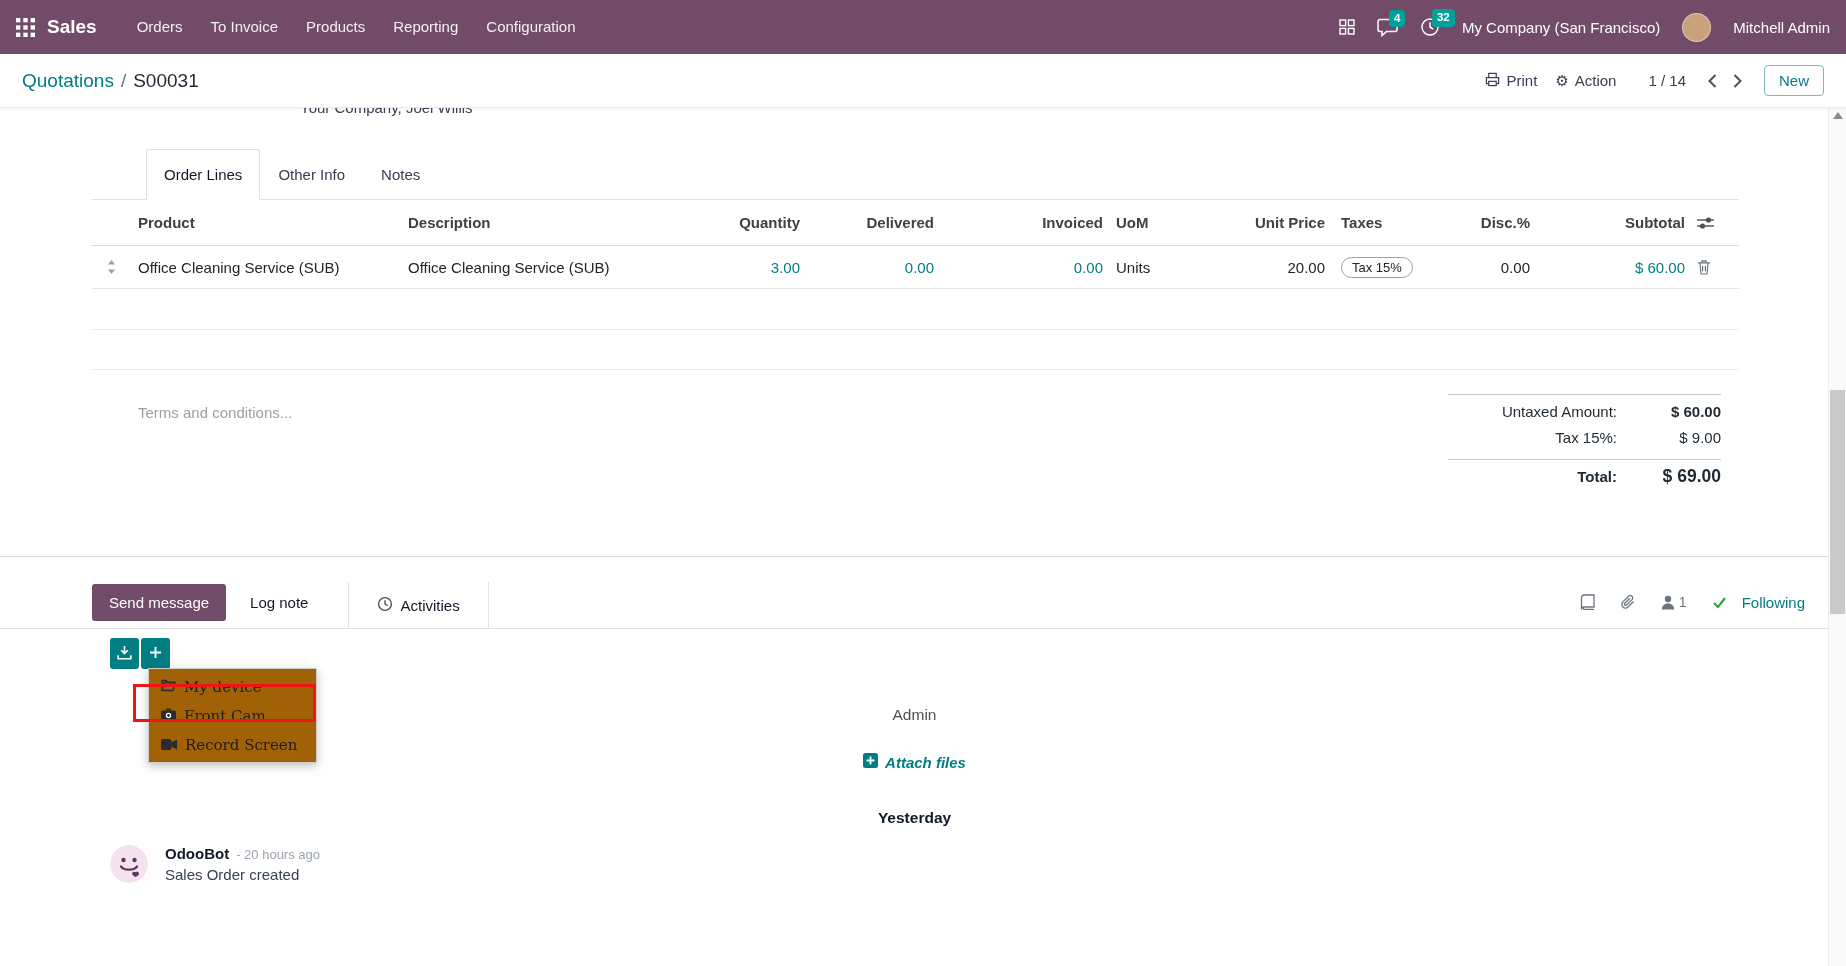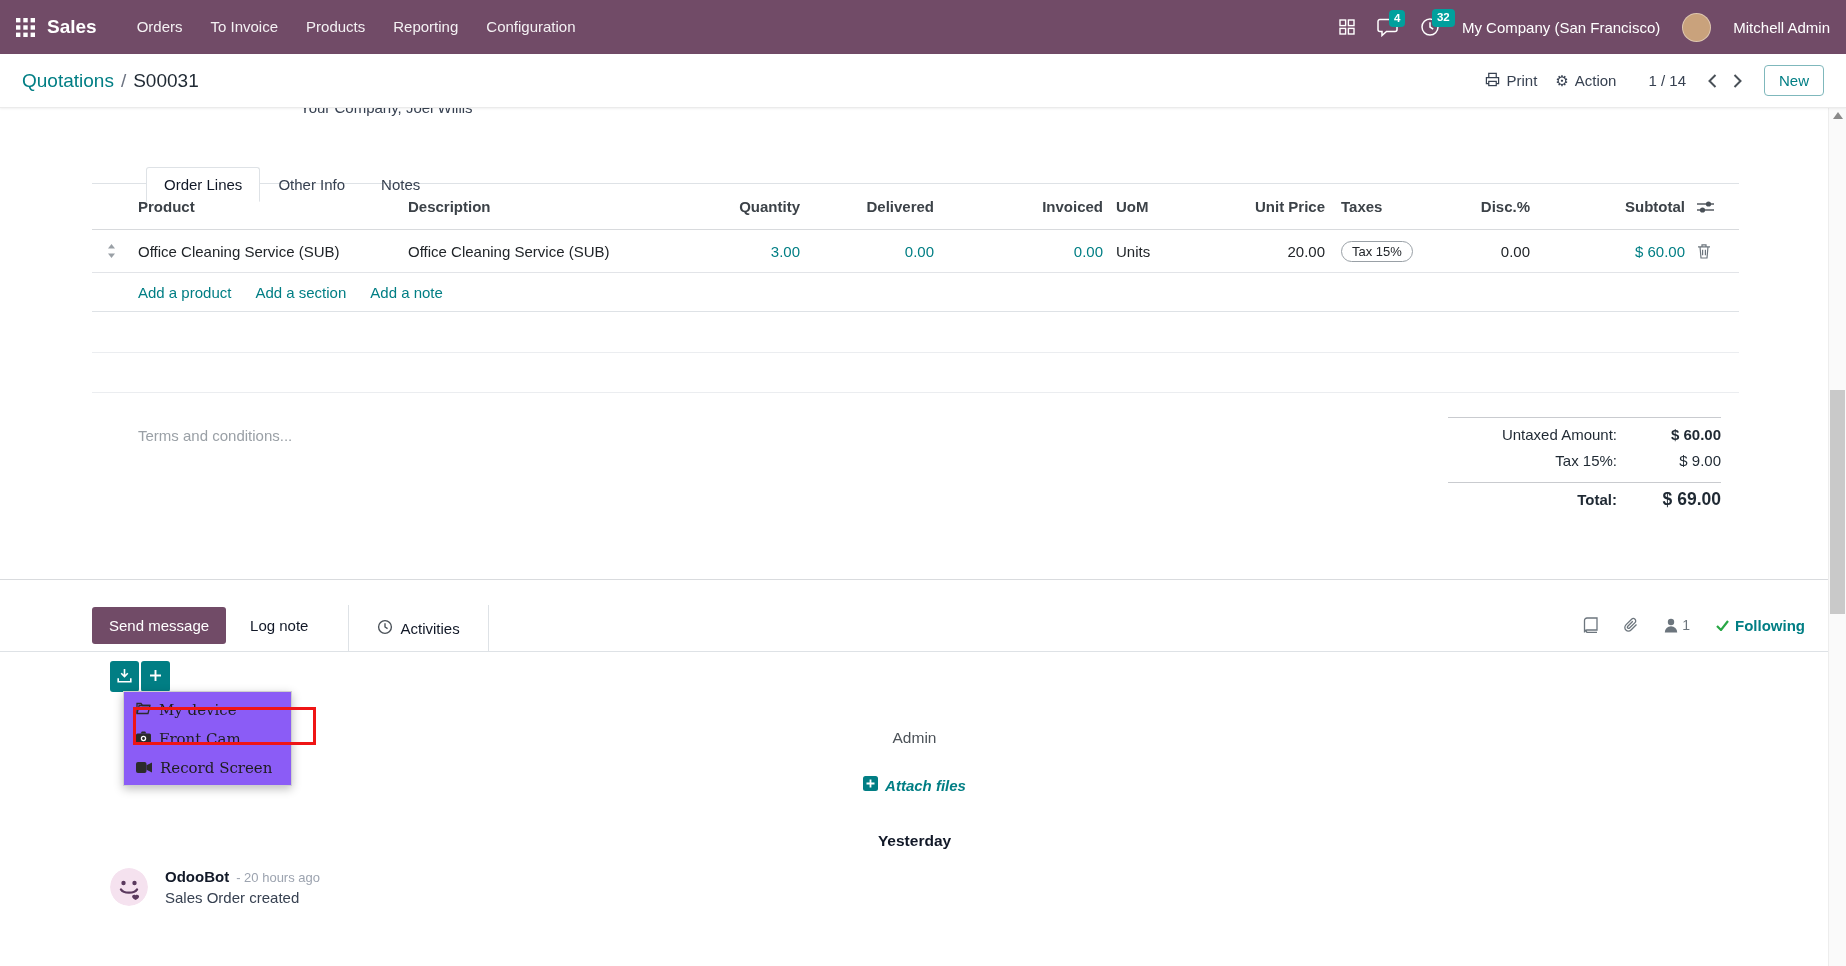--- a/index.html
+++ b/index.html
@@ -33,21 +33,21 @@
   .pager-arrow{cursor:pointer;display:inline-flex;}
   .btn-new{border:1px solid #7fb8bc;color:#017e84;background:#fff;font-size:15px;padding:6px 14px;border-radius:4px;cursor:pointer;font-family:inherit;}
 
   
   .content{position:absolute;top:108px;left:0;right:17px;bottom:0;overflow:hidden;background:#fff;}
   .clipped-line{height:14px;overflow:hidden;position:relative;}
   .clipped-line span{position:absolute;top:-9px;left:300px;color:#374151;font-size:15px;}
 
   
   .tabbar{margin:26px 90px 0 92px;border-bottom:1px solid #dee2e6;display:flex;padding-left:54px;}
-  .tab{padding:8px 17px;font-size:15px;color:#374151;cursor:pointer;position:relative;top:19px;border:1px solid transparent;}
+  .tab{padding:16px 17px;font-size:15px;color:#374151;cursor:pointer;position:relative;top:1px;border:1px solid transparent;}
   .tab.active{background:#fff;border:1px solid #dee2e6;border-bottom-color:#fff;color:#111827;border-radius:3px 3px 0 0;}
 
   
   .olist{margin:0 90px 0 92px;}
   .orow{display:grid;grid-template-columns:38px 270px 310px 90px 134px 169px 97px 125px 110px 95px 155px auto;align-items:center;}
   .ohead{height:45px;border-bottom:1px solid #d8dadd;font-weight:600;color:#3c4248;}
   .oline{height:42px;border-bottom:1px solid #e2e4e8;}
   .c-left{padding-left:8px;text-align:left;}
   .c-right{text-align:right;}
   .c-taxes{padding-left:16px;}
@@ -73,26 +73,26 @@
   .sheet-bottom{border-top:1px solid #d9dbde;}
 
   
   .chatter{position:relative;}
   .chatter-head{display:flex;align-items:center;padding:25px 24px 6px 92px;border-bottom:1px solid #dee2e6;}
   .btn-send{background:#714B67;color:#fff;border:none;font-family:inherit;font-size:15px;padding:10px 17px;border-radius:3px;cursor:pointer;}
   .btn-lognote{background:none;border:none;font-family:inherit;font-size:15px;color:#111827;padding:10px 16px;margin-left:8px;cursor:pointer;}
   .btn-activities{display:flex;align-items:center;gap:7px;border-left:1px solid #dee2e6;border-right:1px solid #dee2e6;height:46px;padding:0 28px;margin-left:24px;margin-bottom:-6px;color:#111827;cursor:pointer;}
   .chatter-tools{margin-left:auto;display:flex;align-items:center;gap:26px;}
   .tool-ic{display:inline-flex;align-items:center;gap:4px;color:#6c757d;cursor:pointer;font-size:14px;}
-  .following{display:inline-flex;align-items:flex-end;gap:6px;color:#017e84;font-weight:700;cursor:pointer;}
+  .following{display:inline-flex;align-items:flex-end;gap:16px;color:#017e84;font-weight:400;cursor:pointer;}
 
   .attach-btns{margin:9px 0 0 110px;display:inline-flex;gap:2px;}
   .tealbtn{width:29px;height:31px;background:#017e84;border:none;border-radius:3px;display:inline-flex;align-items:center;justify-content:center;cursor:pointer;}
 
-  .upload-menu{position:absolute;left:123px;top:111px;width:167px;background:#8b5cf6;border:1px solid #cfcfcf;box-shadow:0 3px 9px rgba(0,0,0,.25);padding:3px 0;z-index:5;}
+  .upload-menu{position:absolute;left:148px;top:111px;width:167px;background:#a16207;border:1px solid #cfcfcf;box-shadow:0 3px 9px rgba(0,0,0,.25);padding:3px 0;z-index:5;}
   .menu-item{display:flex;align-items:center;gap:8px;padding:2px 12px;height:25px;font-family:"DejaVu Serif",serif;font-size:15px;color:#1d1d1d;cursor:pointer;}
   .highlight-box{position:absolute;left:133px;top:127px;width:183px;height:38px;border:3px solid #ef1515;box-sizing:border-box;z-index:6;pointer-events:none;}
 
   .files-label{margin-top:37px;text-align:center;color:#4c5258;font-size:15.5px;}
   .attach-files{margin-top:29px;text-align:center;}
   .attach-files .link{display:inline-flex;align-items:center;gap:7px;color:#017e84;font-weight:600;cursor:pointer;font-style:italic;}
   .day-sep{margin-top:38px;text-align:center;font-weight:700;color:#111827;font-size:15.5px;}
 
   .message{margin:18px 0 0 110px;display:flex;gap:17px;}
   .msg-avatar{width:38px;height:38px;border-radius:50%;overflow:hidden;flex:0 0 auto;}
@@ -251,25 +251,20 @@
         <span class="c-taxes"><span class="tax-pill">Tax 15%</span></span>
         <span class="c-right">0.00</span>
         <span class="c-right teal">$ 60.00</span>
         <span class="icon-cell">
           <svg width="14" height="16" viewBox="0 0 14 16" fill="none" stroke="#6c757d" stroke-width="1.2">
               <path d="M1 3.8h12M5 3.8V1.8h4v2M3 3.8l1 11.2h6l1-11.2M5.6 6.8v5.5M8.4 6.8v5.5"></path>
             </svg>
         </span>
       </div>
 
-      <div class="add-row">
-        <span class="add-link">Add a product</span>
-        <span class="add-link">Add a section</span>
-        <span class="add-link">Add a note</span>
-      </div>
       <div class="empty-row1"></div>
       <div class="empty-row2"></div>
     </div>
 
     <div class="terms-totals">
       <div class="terms">Terms and conditions...</div>
       <div class="totals">
         <div class="tot-row">
           <span class="tot-label">Untaxed Amount:</span>
           <span class="tot-val bold">$ 60.00</span>

